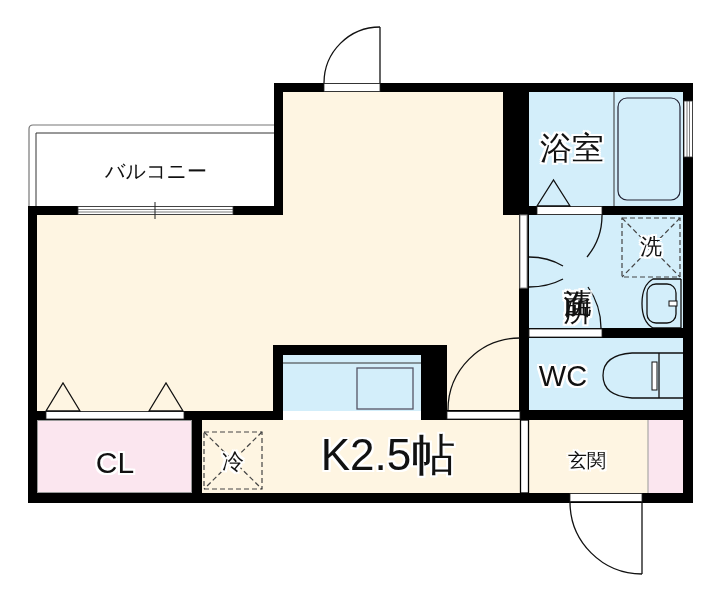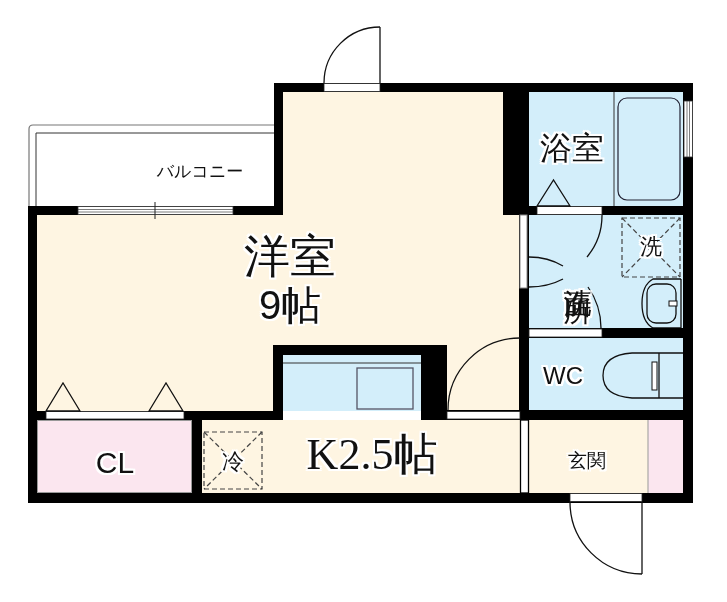--- a/index.html
+++ b/index.html
@@ -155,24 +155,22 @@
       <path class="line" d="M602,215 A65,65 0 0 1 587,257"></path>
       <path class="line" d="M601,328 A72,72 0 0 0 588,287"></path>
       <path class="line" d="M529,257 Q548,257 563,266"></path>
       <path class="line" d="M529,287 Q548,287 563,279"></path>
       <polygon class="line" points="537,206 553.5,180 570,206"></polygon>
       <polygon class="line" points="46,411 63,383 80,411"></polygon>
       <polygon class="line" points="149,411 166,383 183,411"></polygon>
     </g>
   </svg>
 
-  <div class="label" style="left:290px; top:256px; font-size:46px;">洋室</div>
-  <div class="label" style="left:290px; top:305px; font-size:40px;">9帖</div>
-  <div class="label plain" style="left:156px; top:171px; font-size:17px;margin-left:44px;">バルコニー</div>
+  <div class="label plain" style="left:156px; top:171px; font-size:20px;">バルコニー</div>
   <div class="label" style="left:572px; top:148px; font-size:32px;">浴室</div>
   <div class="label vertical" style="left:577px; top:272px; font-size:28px;">洗面所</div>
   <div class="label" style="left:651px; top:247px; font-size:22px;">洗</div>
-  <div class="label" style="left:563px; top:376px; font-size:24px;">WC</div>
+  <div class="label" style="left:563px; top:376px; font-size:29px;">WC</div>
   <div class="label" style="left:115px; top:463px; font-size:30px;">CL</div>
   <div class="label" style="left:233px; top:462px; font-size:22px;">冷</div>
-  <div class="label" style="left:372px; top:455px; font-size:44px;font-family:Liberation Serif, serif;">K2.5帖</div>
+  <div class="label" style="left:388px; top:455px; font-size:44px;">K2.5帖</div>
   <div class="label" style="left:587px; top:460px; font-size:19px;">玄関</div>
 </div>
 
 </body></html>

